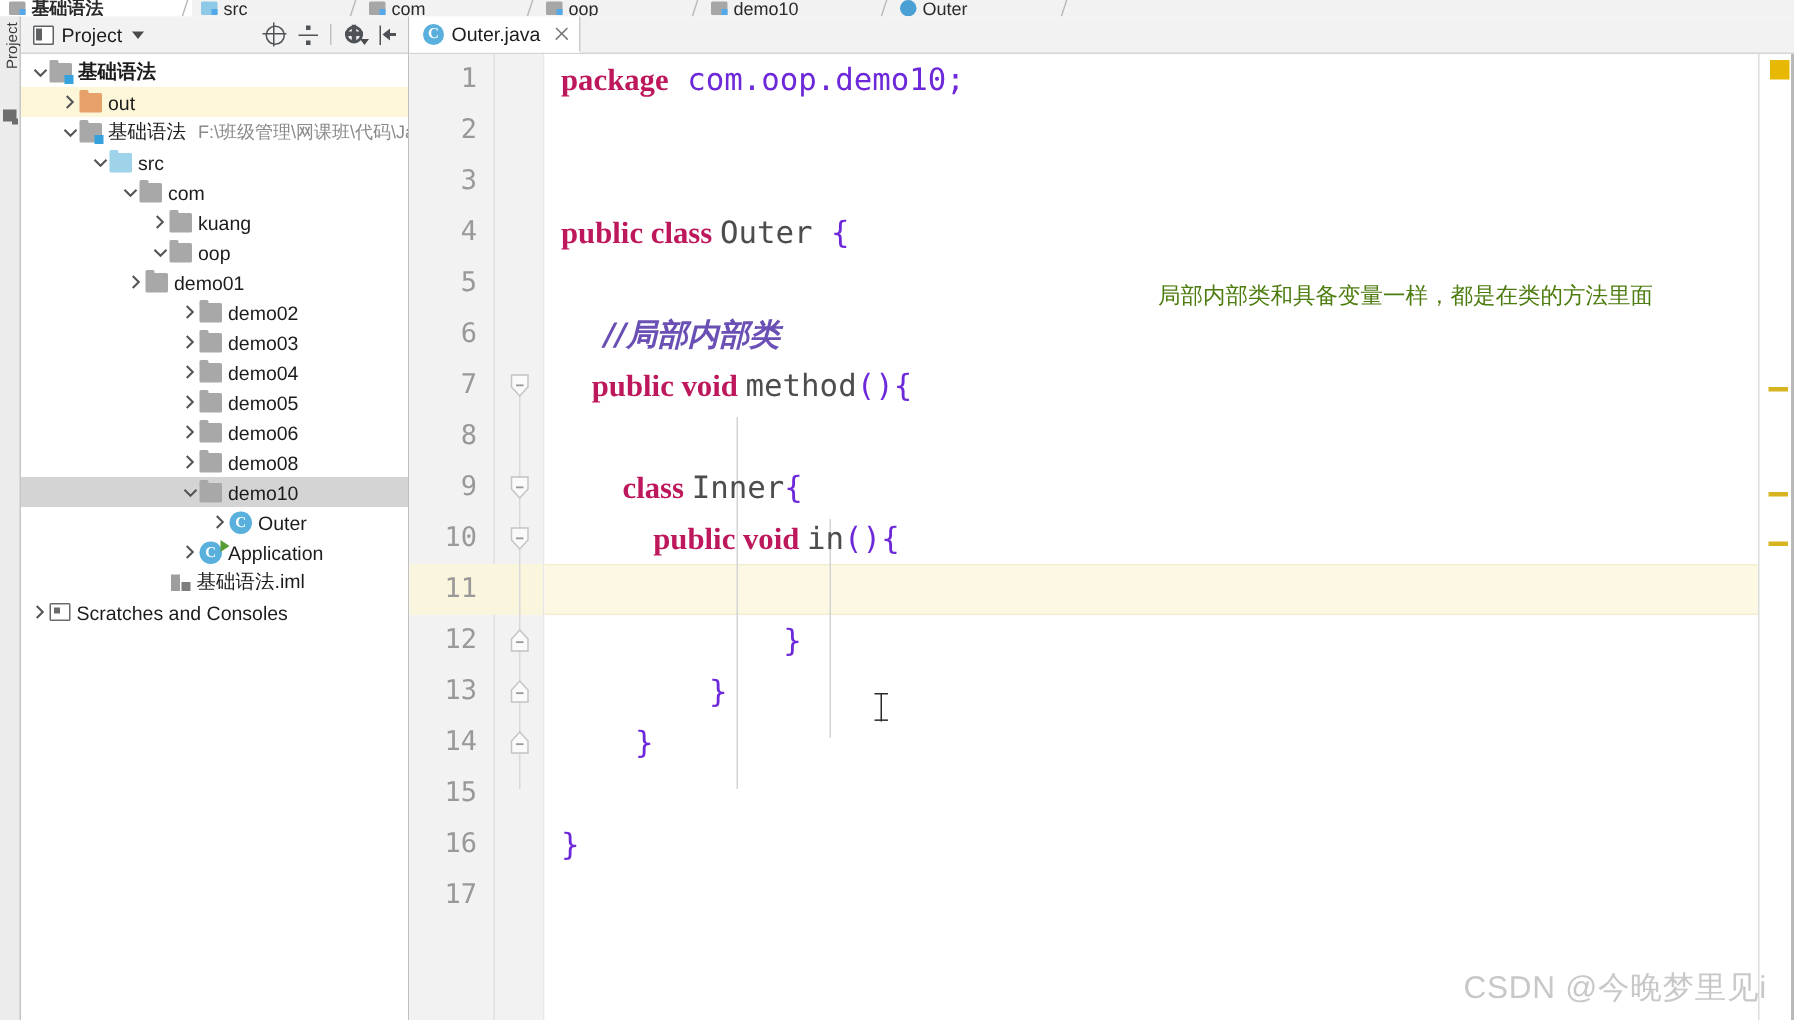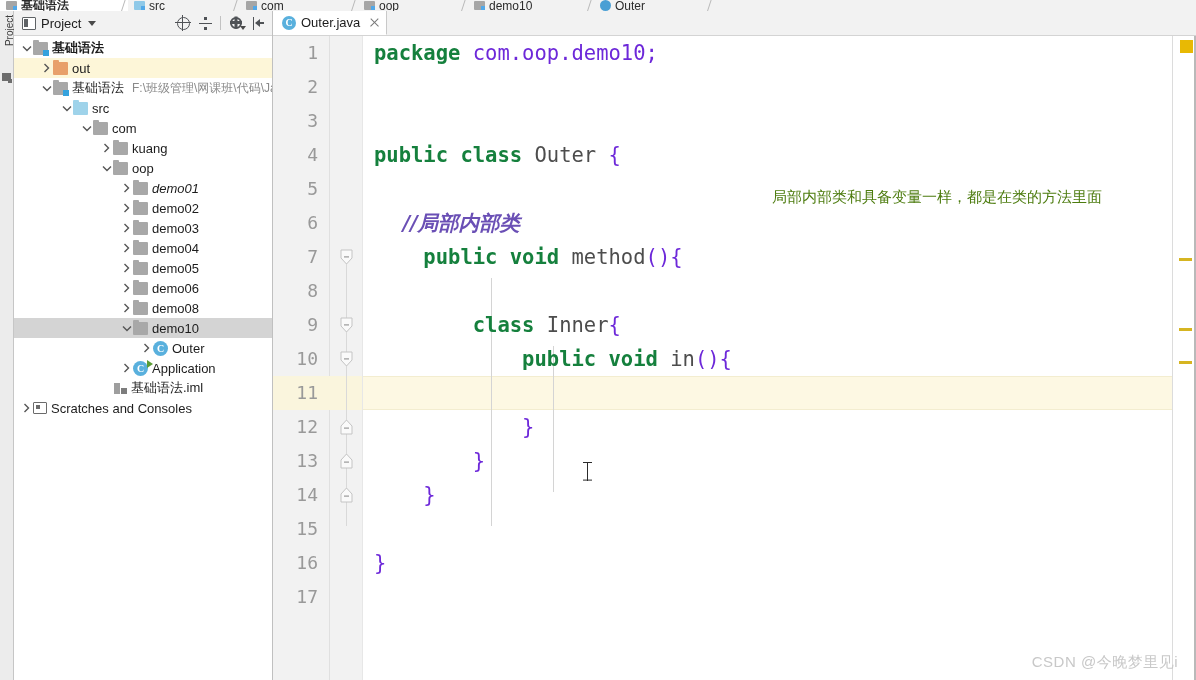--- a/index.html
+++ b/index.html
@@ -315,21 +315,21 @@
   }
   .cline {
     position: absolute; left: 0; right: 0; height: 34px;
     font-family: "DejaVu Sans Mono", monospace;
     font-size: 20.5px;
     line-height: 34px;
     white-space: pre;
     padding-left: 11px;
     color: #222222;
   }
-  .kw { color: #15803d; font-weight: bold; }
+  .kw { color: #be185d; font-weight: bold; font-family: Liberation Serif, serif; }
   .id { color: #4d4d4d; }
   .plain { color: #6d28d9; }
   .cmt { color: #6a4fb5; font-style: italic; font-weight: bold; font-family: "DejaVu Serif", serif; }
 
   .hl-line {
     position: absolute; left: 0; right: 0; height: 34px;
     background: #fdf8e3;
     border-top: 1px solid #f3edd0;
     border-bottom: 1px solid #f3edd0;
   }
@@ -372,21 +372,21 @@
   }
   .mk.box {
     top: 4px; right: 3px; width: 13px; height: 13px; background: #e8b904;
   }
   .mb-strip {
     position: absolute; right: 0; top: 0; width: 2px; height: 644px; background: #b9b9b9;
   }
 
   .watermark {
     position: absolute; right: 18px; bottom: 8px;
-    font-size: 15px; color: #c8c8c8;
+    font-size: 21px; color: #c8c8c8;
     font-family: "Liberation Sans", sans-serif;
     letter-spacing: 0.5px;
   }
 </style>
 </head>
 <body>
 
 <div id="app">
 
   <div class="breadcrumb-strip" id="breadcrumb-strip">
@@ -509,21 +509,21 @@
         </div>
         <div class="trow" style="padding-left: 86px;">
           <span class="arrow">
             <svg width="10" height="7" viewBox="0 0 10 7">
               <path d="M1 1.5 L5 5.5 L9 1.5" stroke="#555" stroke-width="1.4" fill="none"></path>
             </svg>
           </span>
           <span class="ficon f-gray"></span>
           <span class="tlabel">oop</span>
         </div>
-        <div class="trow" style="padding-left: 106px; font-style: italic;">
+        <div class="trow" style="padding-left: 70px;">
           <span class="arrow">
             <svg width="7" height="10" viewBox="0 0 7 10">
               <path d="M1.5 1 L5.5 5 L1.5 9" stroke="#555" stroke-width="1.4" fill="none"></path>
             </svg>
           </span>
           <span class="ficon f-gray"></span>
           <span class="tlabel">demo01</span>
         </div>
         <div class="trow" style="padding-left: 106px;">
           <span class="arrow">

